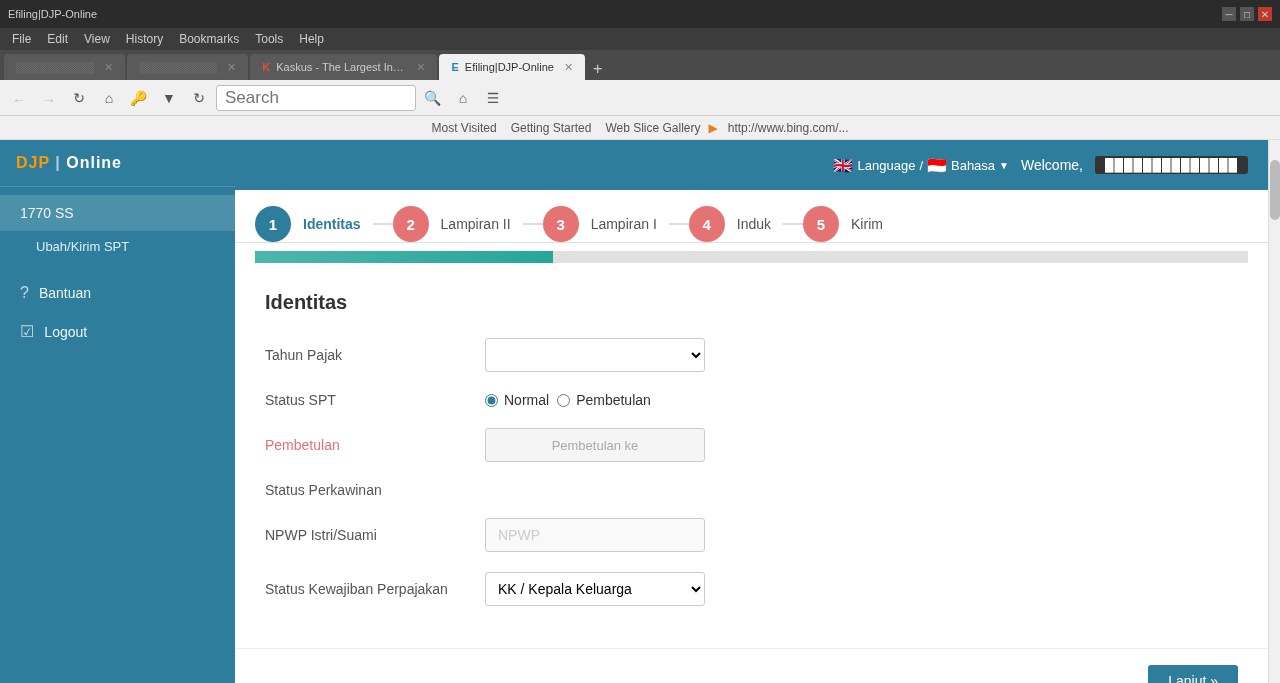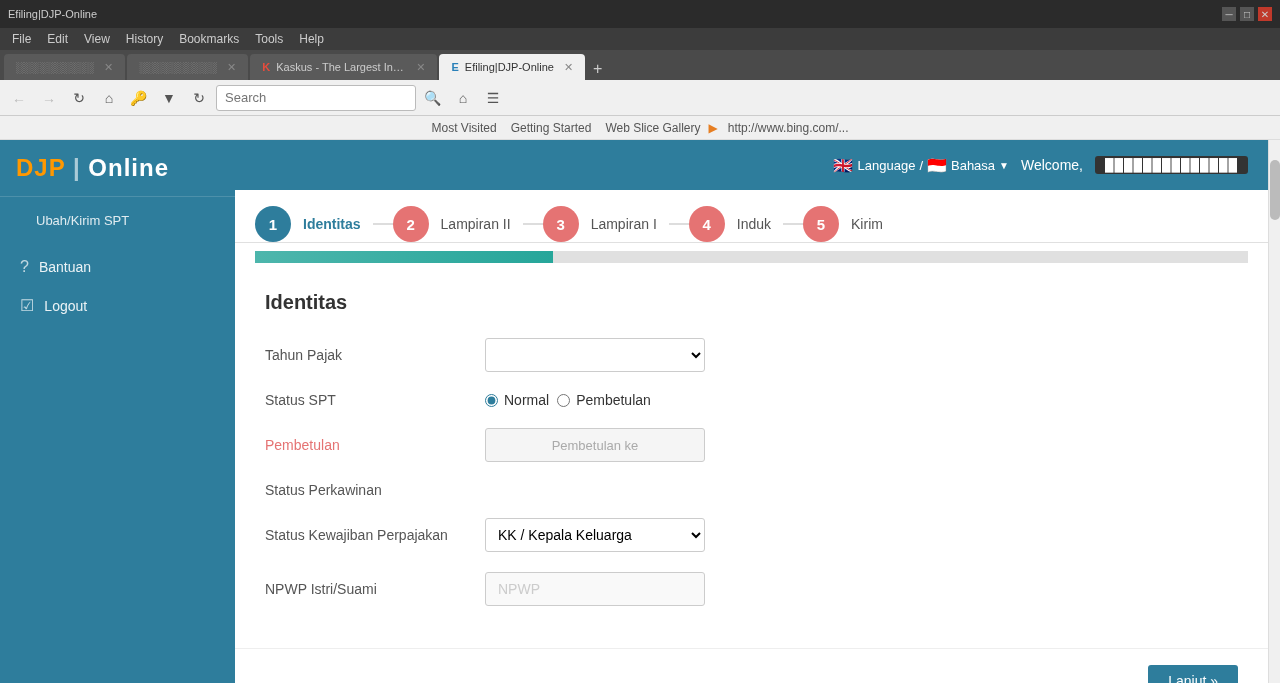--- a/index.html
+++ b/index.html
@@ -17,33 +17,33 @@
     .tab { height: 26px; padding: 4px 12px; border-radius: 4px 4px 0 0; display: flex; align-items: center; gap: 6px; font-size: 12px; cursor: pointer; max-width: 200px; overflow: hidden; white-space: nowrap; text-overflow: ellipsis; }
     .tab.inactive { background: #5a5a5a; color: #ccc; }
     .tab.active { background: #f0f0f0; color: #333; }
     .tab-close { font-size: 11px; color: #888; margin-left: 4px; }
     .new-tab-btn { color: #ccc; font-size: 16px; padding: 0 6px; cursor: pointer; margin-bottom: 2px; }
 
     .nav-bar { background: #f0f0f0; display: flex; align-items: center; gap: 4px; padding: 4px 6px; height: 36px; border-bottom: 1px solid #ccc; }
     .nav-btn { width: 26px; height: 26px; border-radius: 50%; border: none; background: transparent; cursor: pointer; color: #555; font-size: 14px; display: flex; align-items: center; justify-content: center; }
     .nav-btn.disabled { color: #bbb; }
     .address-bar { flex: 1; height: 26px; border: 1px solid #bbb; border-radius: 3px; padding: 0 8px; font-size: 12px; background: white; color: #333; }
-    .search-bar { width: 200px; height: 26px; border: 1px solid #bbb; border-radius: 3px; padding: 0 8px; font-size: 13px; }
+    .search-bar { width: 200px; height: 26px; border: 1px solid #bbb; border-radius: 3px; padding: 0 8px; font-size: 17px; }
     .nav-icon-btn { width: 26px; height: 26px; border: none; background: transparent; cursor: pointer; color: #555; font-size: 14px; display: flex; align-items: center; justify-content: center; }
 
     .bookmarks-bar { background: #f0f0f0; display: flex; align-items: center; gap: 2px; padding: 2px 8px; height: 24px; border-bottom: 1px solid #ddd; font-size: 12px; justify-content: center; }
     .bookmark-item { padding: 2px 6px; cursor: pointer; color: #555; display: flex; align-items: center; gap: 4px; border-radius: 2px; }
 
     
     .app-layout { display: flex; height: calc(683px - 28px - 22px - 36px - 24px); }
 
     
     .sidebar { width: 235px; background: #2e7d9c; color: white; flex-shrink: 0; display: flex; flex-direction: column; }
     .sidebar-logo { padding: 14px 16px; border-bottom: 1px solid rgba(255,255,255,0.15); }
-    .logo-text { font-size: 24px; font-weight: bold; color: white; letter-spacing: 1px; }
+    .logo-text { font-size: 16px; font-weight: bold; color: white; letter-spacing: 1px; }
     .logo-djp { color: #ff9800; }
     .logo-pipe { color: rgba(255,255,255,0.6); }
     .logo-online { color: white; }
     .sidebar-menu { flex: 1; padding-top: 8px; }
     .sidebar-item { padding: 10px 20px; cursor: pointer; display: flex; align-items: center; gap: 10px; color: rgba(255,255,255,0.9); font-size: 14px; }
     .sidebar-item.active { background: rgba(255,255,255,0.15); }
     .sidebar-sub-item { padding: 8px 36px 8px 36px; cursor: pointer; color: rgba(255,255,255,0.85); font-size: 13px; }
     .sidebar-icon { font-size: 16px; color: rgba(255,255,255,0.7); }
 
     
@@ -173,20 +173,23 @@
 
   <div class="sidebar">
 
     <div class="sidebar-logo">
       <div class="logo-text">
         <span class="logo-djp">DJP</span><span class="logo-pipe"> | </span><span class="logo-online">Online</span>
       </div>
     </div>
 
     <div class="sidebar-menu">
+      <div class="sidebar-item active">
+        <span>1770 SS</span>
+      </div>
       <div class="sidebar-sub-item">
         <span>Ubah/Kirim SPT</span>
       </div>
 
       <div class="sidebar-item" style="margin-top:12px;">
         <span class="sidebar-icon">?</span>
         <span>Bantuan</span>
       </div>
       <div class="sidebar-item">
         <span class="sidebar-icon">☑</span>
@@ -293,39 +296,39 @@
             <span style="color:#aaa;font-size:13px;width:100%;text-align:center;">Pembetulan ke</span>
           </div>
         </div>
       </div>
 
       <div class="form-row">
         <label class="form-label">Status Perkawinan</label>
       </div>
 
       <div class="form-row">
+        <label class="form-label">NPWP Istri/Suami</label>
+        <div class="form-field">
+          <div class="form-input-placeholder">
+            <span style="color:#ccc;">NPWP</span>
+          </div>
+        </div>
+      </div>
+
+      <div class="form-row">
         <label class="form-label">Status Kewajiban Perpajakan</label>
         <div class="form-field">
           <select class="form-select">
             <option value="kk" selected="">KK / Kepala Keluarga</option>
             <option value="hb">HB / Hidup Berpisah</option>
             <option value="mt">MT / Memilih Terpisah</option>
           </select>
         </div>
       </div>
 
-      <div class="form-row">
-        <label class="form-label">NPWP Istri/Suami</label>
-        <div class="form-field">
-          <div class="form-input-placeholder">
-            <span style="color:#ccc;">NPWP</span>
-          </div>
-        </div>
-      </div>
-
     </div>
 
     <div class="form-footer">
       <button class="btn-next">Lanjut »</button>
     </div>
 
   </div>
 
   <div class="scrollbar-area">
     <div class="scrollbar-thumb"></div>

